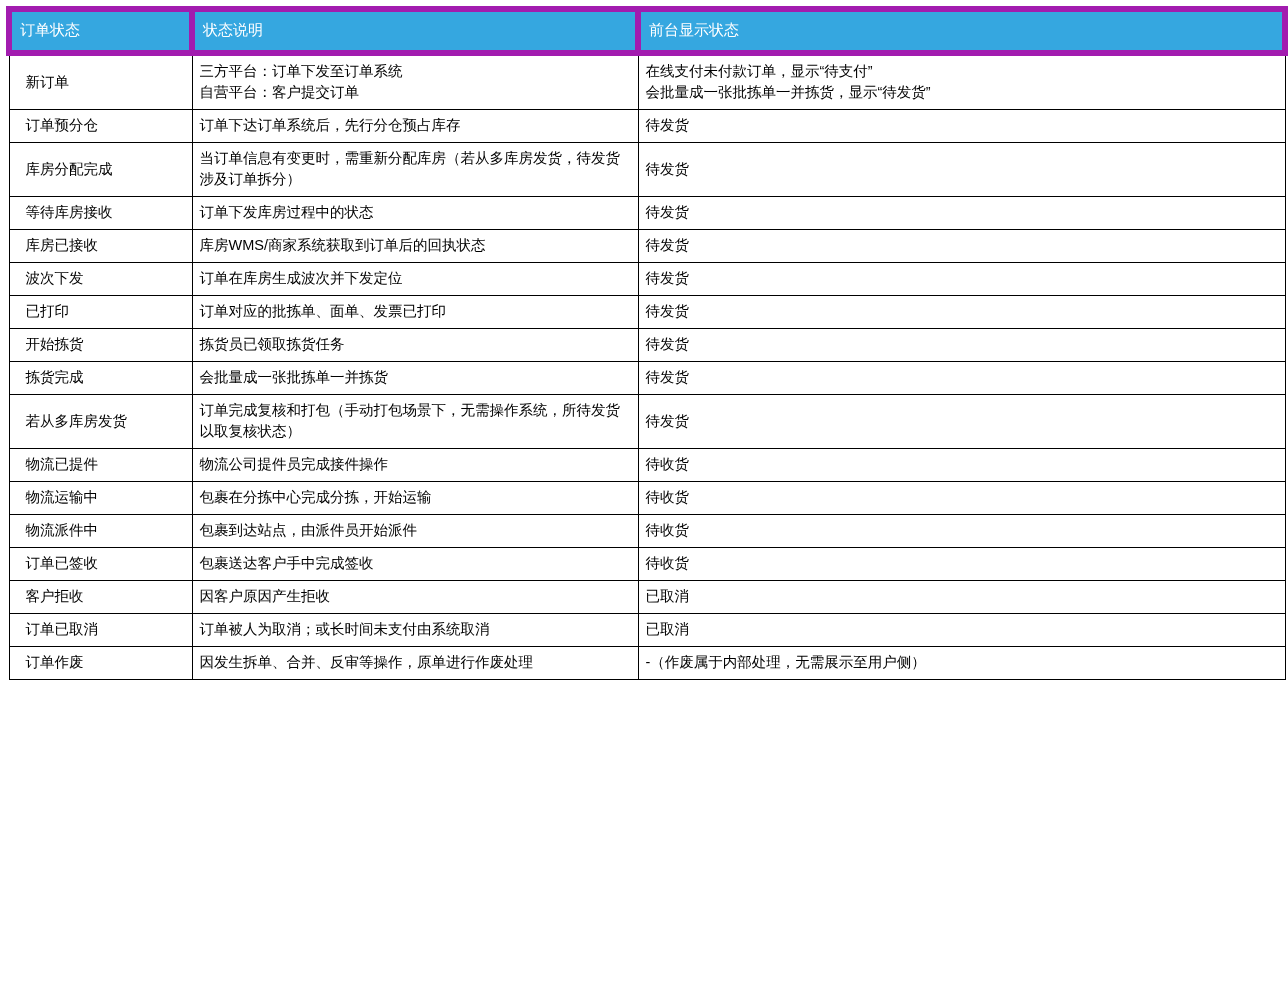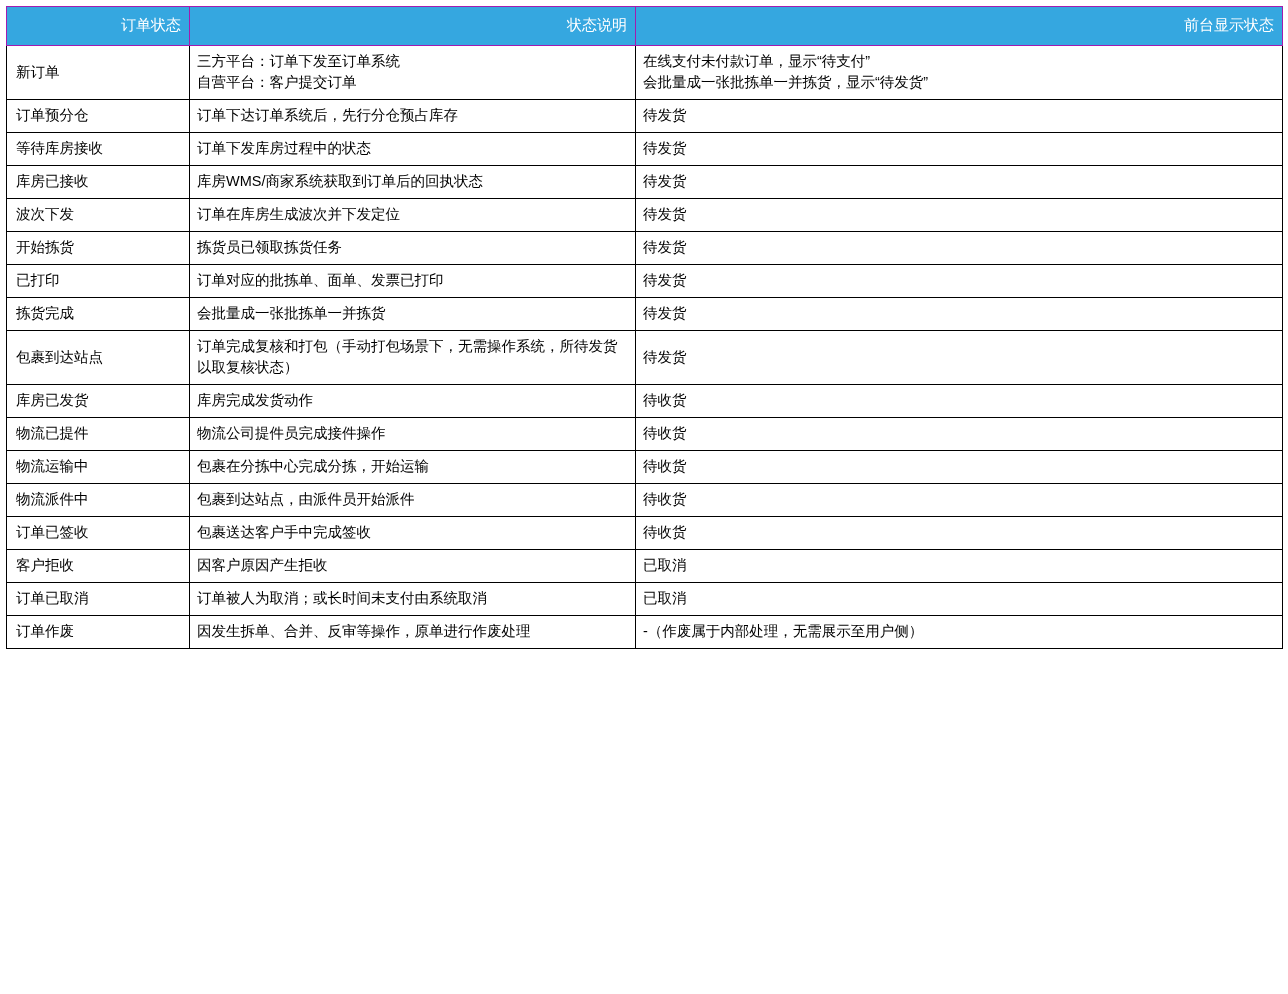--- a/index.html
+++ b/index.html
@@ -27,34 +27,34 @@
   }
   table.status-table col.c1 { width: 183px; }
   table.status-table col.c2 { width: 446px; }
   table.status-table col.c3 { width: 647px; }
 
   table.status-table thead th {
     background: #35a7e0;
     color: #ffffff;
     font-weight: normal;
     font-size: 15px;
-    text-align: right;
+    text-align: left;
     padding: 9px 8px 10px 8px;
-    border: 1px solid #a21caf;
+    border: 6px solid #a21caf;
     vertical-align: middle;
   }
   table.status-table tbody td {
     border: 1px solid #000000;
     padding: 5px 7px 6px 7px;
     vertical-align: middle;
     line-height: 1.45;
     word-break: break-all;
   }
   table.status-table tbody td.col-a {
-    padding-left: 9px;
+    padding-left: 16px;
   }
   .multi-line {
     white-space: pre-line;
   }
 </style>
 </head>
 <body>
 
 <div class="sheet">
   <table class="status-table">
@@ -77,58 +77,58 @@
 自营平台：客户提交订单</td>
         <td class="multi-line">在线支付未付款订单，显示“待支付”
 会批量成一张批拣单一并拣货，显示“待发货”</td>
       </tr>
       <tr>
         <td class="col-a">订单预分仓</td>
         <td>订单下达订单系统后，先行分仓预占库存</td>
         <td>待发货</td>
       </tr>
       <tr>
+        <td class="col-a">库房分配完成</td>
+        <td>当订单信息有变更时，需重新分配库房（若从多库房发货，待发货涉及订单拆分）</td>
+        <td>待发货</td>
+      </tr>
+      <tr>
         <td class="col-a">等待库房接收</td>
         <td>订单下发库房过程中的状态</td>
         <td>待发货</td>
       </tr>
       <tr>
         <td class="col-a">库房已接收</td>
         <td>库房WMS/商家系统获取到订单后的回执状态</td>
         <td>待发货</td>
       </tr>
       <tr>
         <td class="col-a">波次下发</td>
         <td>订单在库房生成波次并下发定位</td>
         <td>待发货</td>
       </tr>
       <tr>
-        <td class="col-a">开始拣货</td>
-        <td>拣货员已领取拣货任务</td>
+        <td class="col-a">已打印</td>
+        <td>订单对应的批拣单、面单、发票已打印</td>
         <td>待发货</td>
       </tr>
       <tr>
-        <td class="col-a">已打印</td>
-        <td>订单对应的批拣单、面单、发票已打印</td>
+        <td class="col-a">开始拣货</td>
+        <td>拣货员已领取拣货任务</td>
         <td>待发货</td>
       </tr>
       <tr>
         <td class="col-a">拣货完成</td>
         <td>会批量成一张批拣单一并拣货</td>
         <td>待发货</td>
       </tr>
       <tr>
-        <td class="col-a">包裹到达站点</td>
+        <td class="col-a">若从多库房发货</td>
         <td>订单完成复核和打包（手动打包场景下，无需操作系统，所待发货以取复核状态）</td>
         <td>待发货</td>
-      </tr>
-      <tr>
-        <td class="col-a">库房已发货</td>
-        <td>库房完成发货动作</td>
-        <td>待收货</td>
       </tr>
       <tr>
         <td class="col-a">物流已提件</td>
         <td>物流公司提件员完成接件操作</td>
         <td>待收货</td>
       </tr>
       <tr>
         <td class="col-a">物流运输中</td>
         <td>包裹在分拣中心完成分拣，开始运输</td>
         <td>待收货</td>

